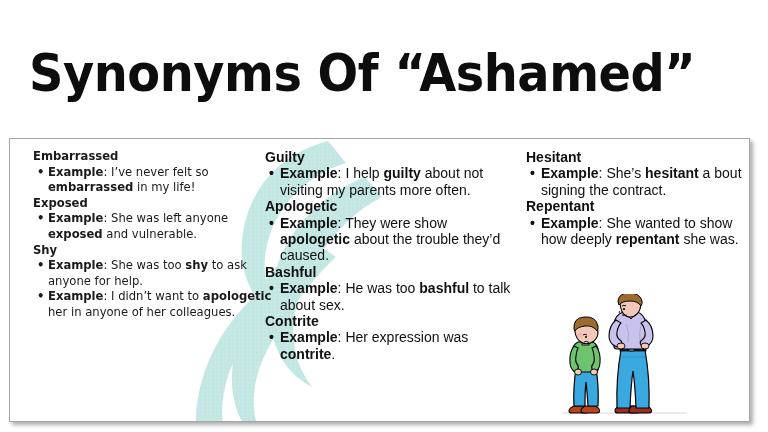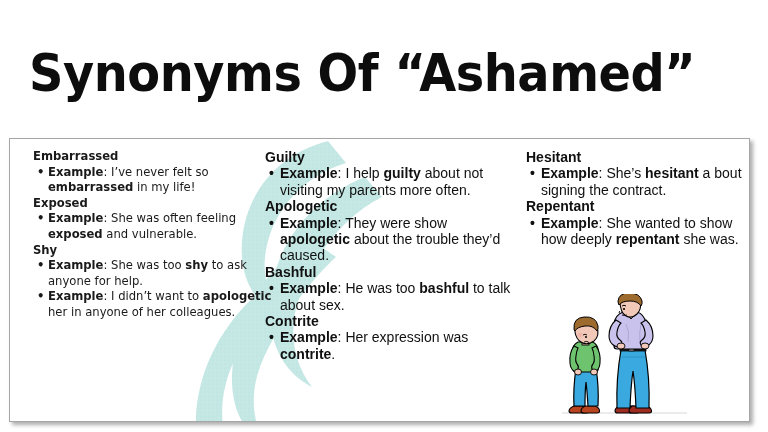--- a/index.html
+++ b/index.html
@@ -136,21 +136,21 @@
       <span class="term">Embarrassed</span>
       <div class="bullet-row">
         <span class="bullet">•</span>
         <span class="bullet-text"><span class="ex-label">Example</span><span>: </span><span><span>I’ve never felt so </span><span class="kw">embarrassed</span><span> in my life!</span></span></span>
       </div>
     </div>
     <div class="entry">
       <span class="term">Exposed</span>
       <div class="bullet-row">
         <span class="bullet">•</span>
-        <span class="bullet-text"><span class="ex-label">Example</span><span>: </span><span><span>She was often feeling </span><span class="kw">exposed</span><span> and vulnerable.</span></span></span>
+        <span class="bullet-text"><span class="ex-label">Example</span><span>: </span><span><span>She was left anyone </span><span class="kw">exposed</span><span> and vulnerable.</span></span></span>
       </div>
     </div>
     <div class="entry">
       <span class="term">Shy</span>
       <div class="bullet-row">
         <span class="bullet">•</span>
         <span class="bullet-text"><span class="ex-label">Example</span><span>: </span><span><span>She was too </span><span class="kw">shy</span><span> to ask anyone for help.</span></span></span>
       </div>
     </div>
     <div class="entry">

